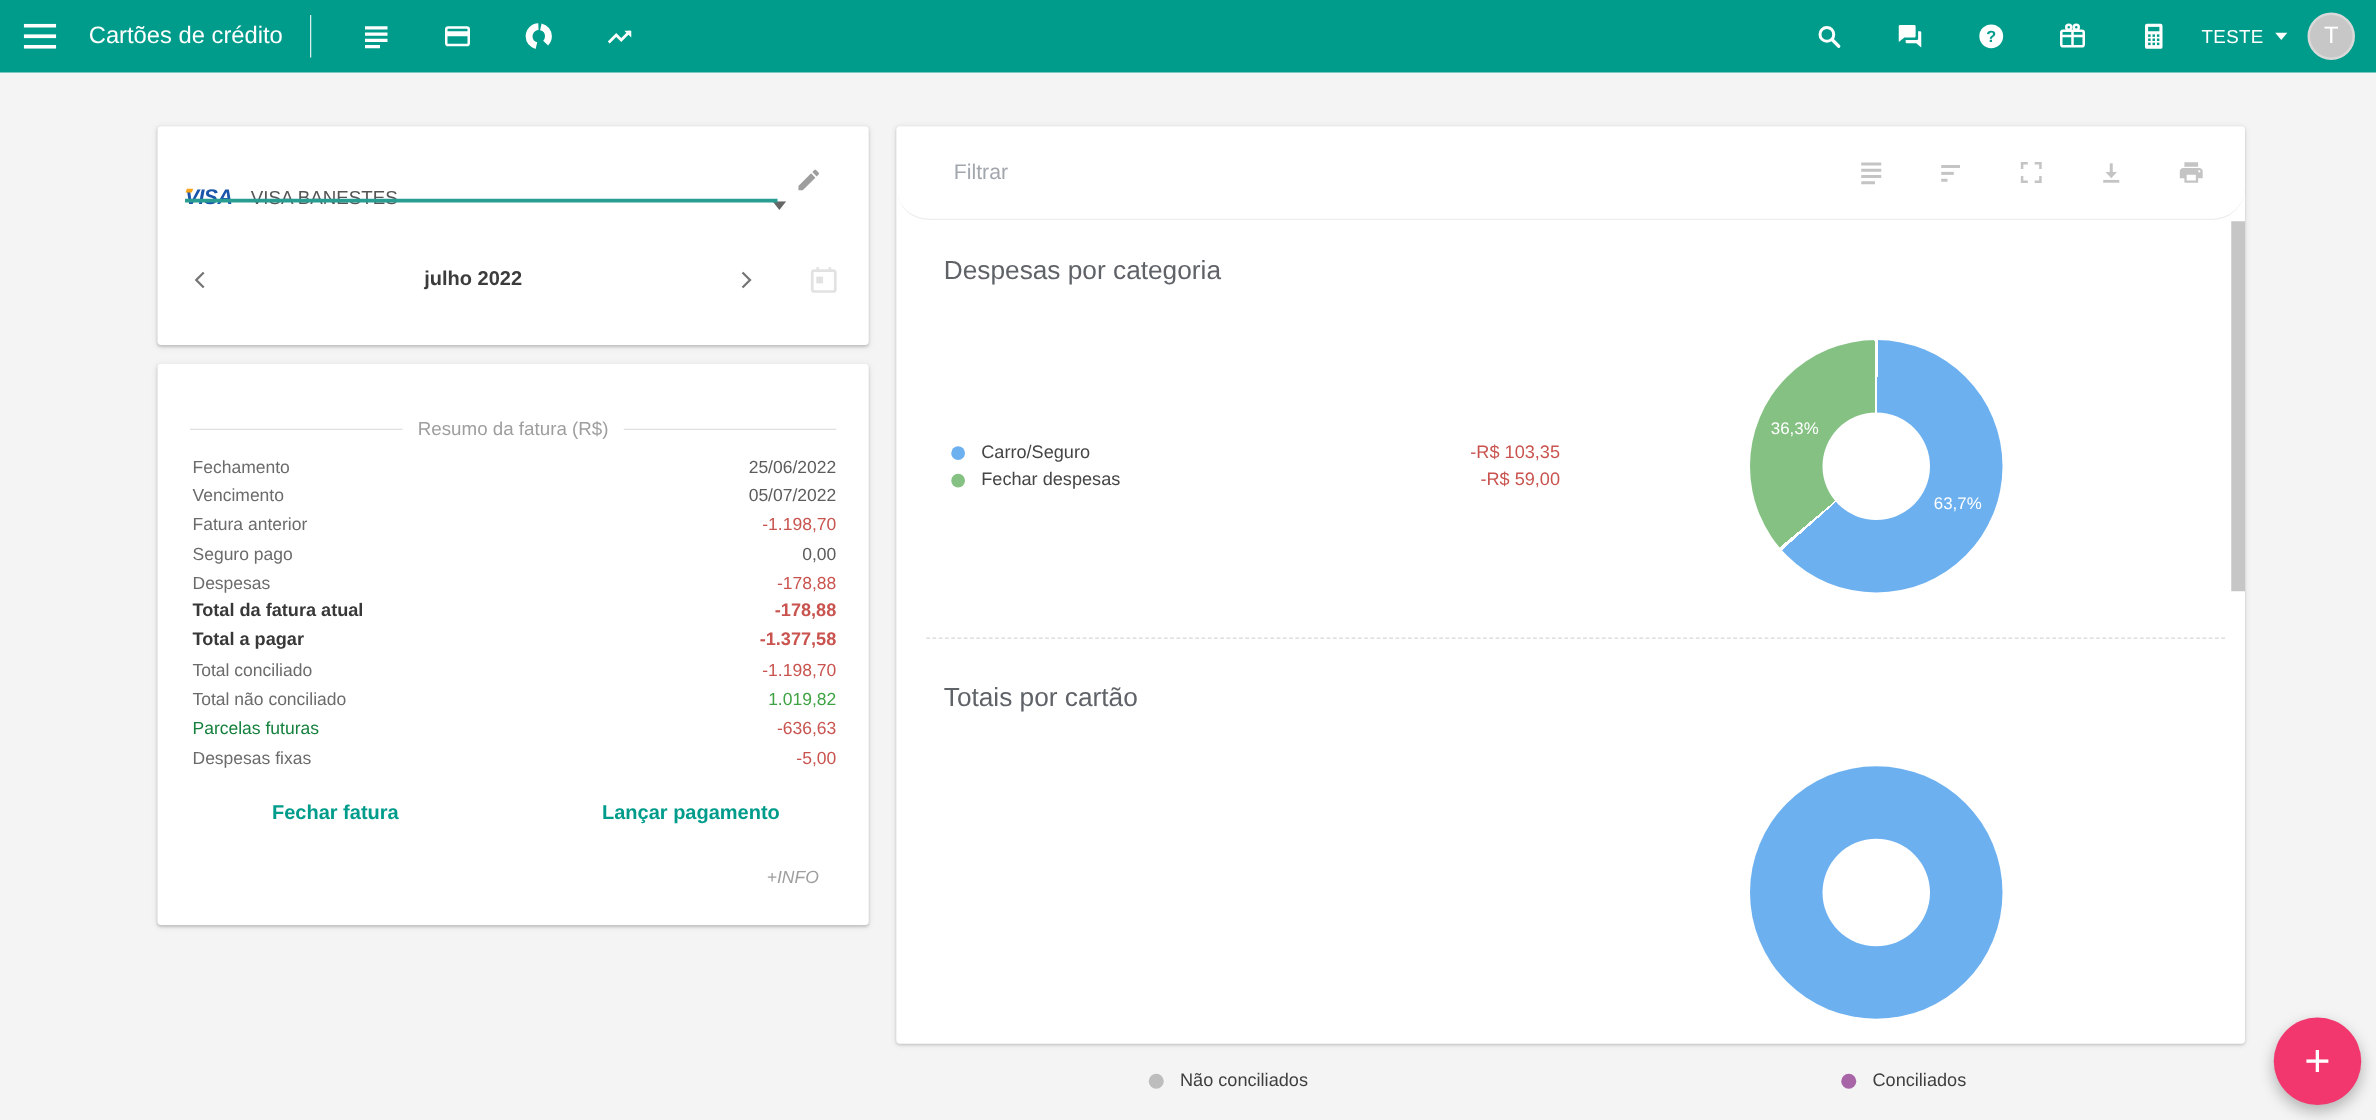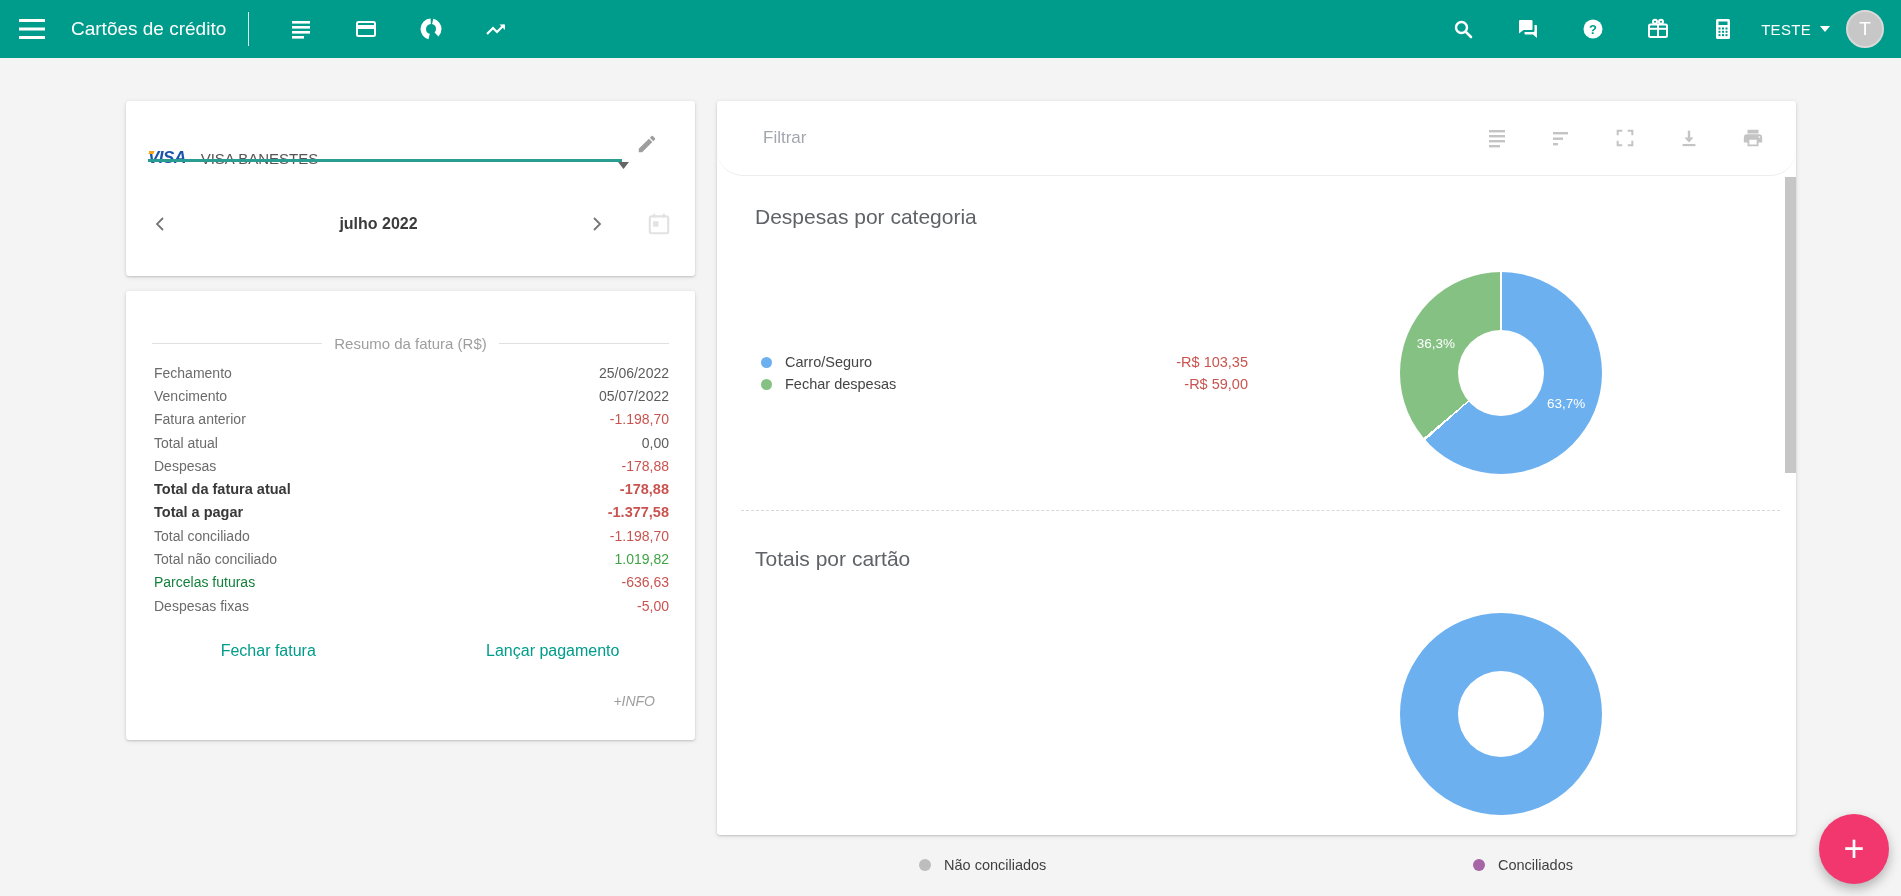--- a/index.html
+++ b/index.html
@@ -44,21 +44,21 @@
   .sum-title{position:absolute;top:44px;left:26px;right:26px;display:flex;align-items:center;gap:12px;color:#9e9e9e;font-size:15px;}
   .sum-title .line{flex:1;height:1px;background:#e0e0e0;}
   .rows{position:absolute;top:70px;left:28px;right:26px;}
   .row{display:flex;justify-content:space-between;align-items:center;height:23.3px;font-size:14px;color:#6b6b6b;}
   .row.bold{font-weight:bold;color:#383838;font-size:14.5px;}
   .v-plain{color:#5c5c5c;}
   .v-neg{color:#c9544f;}
   .v-pos{color:#3fa344;}
   .lbl-link{color:#15803d;cursor:pointer;}
   .actions{position:absolute;top:350px;left:0;right:0;display:flex;}
-  .action-btn{flex:1;text-align:center;color:#009c8b;font-size:16px;font-weight:400;background:none;border:none;font-family:inherit;cursor:pointer;}
+  .action-btn{flex:1;text-align:center;color:#009c8b;font-size:16px;font-weight:700;background:none;border:none;font-family:inherit;cursor:pointer;}
   .more-info{position:absolute;top:402px;right:40px;font-style:italic;color:#9e9e9e;font-size:14px;cursor:pointer;}
 
   
   .filter-bar{position:absolute;top:0;left:0;right:0;height:75px;border-bottom:1px solid #ededed;display:flex;align-items:center;padding:0 32px 0 44px;box-sizing:border-box;border-radius:26px;}
   .filter-input{border:none;outline:none;font-size:17px;color:#555;flex:1;background:transparent;font-family:inherit;}
   .filter-input::placeholder{color:#a2a7ae;}
   .toolbar{display:flex;gap:42px;align-items:center;}
   .toolbar .iconbtn{width:22px;height:22px;}
   .scroll-thumb{position:absolute;right:0;top:76px;width:11px;height:296px;background:#c6c6c6;cursor:pointer;}
   .section-title{position:absolute;left:38px;font-size:21px;color:#5f6368;}
@@ -239,21 +239,21 @@
       </div>
       <div class="row">
         <span>Vencimento</span>
         <span class="v-plain">05/07/2022</span>
       </div>
       <div class="row">
         <span>Fatura anterior</span>
         <span class="v-neg">-1.198,70</span>
       </div>
       <div class="row">
-        <span>Total atual</span>
+        <span>Seguro pago</span>
         <span class="v-plain">0,00</span>
       </div>
       <div class="row">
         <span>Despesas</span>
         <span class="v-neg">-178,88</span>
       </div>
       <div class="row bold">
         <span>Total da fatura atual</span>
         <span class="v-neg">-178,88</span>
       </div>

